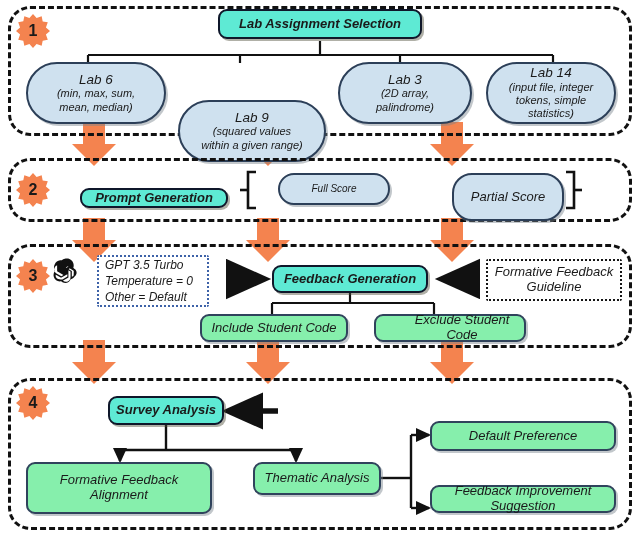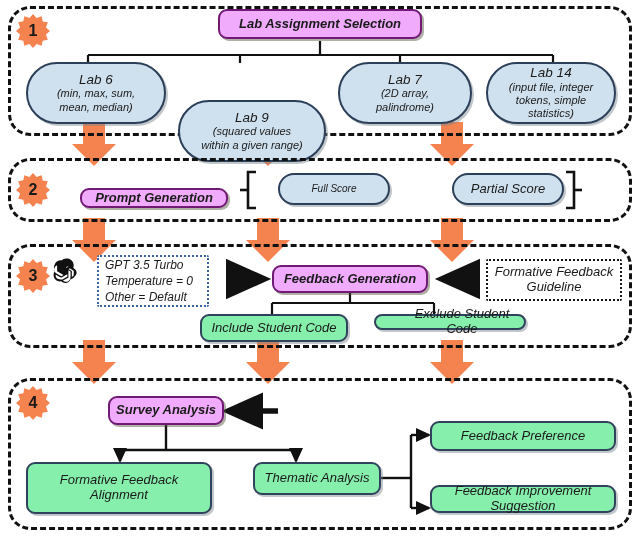--- a/index.html
+++ b/index.html
@@ -42,22 +42,22 @@
   .node{
     position:absolute;
     box-sizing:border-box;
     display:flex;align-items:center;justify-content:center;
     text-align:center;
     line-height:1.15;
     background:#fbfbc8;
     font-style:italic;
   }
   .yellow{
-    background:#f0abfc;
-    border:2px solid #701a75;
+    background:#5eead4;
+    border:2px solid #0f172a;
     border-radius:9px;
     font-style:italic;font-weight:bold;
     font-size:13px;
     box-shadow:2px 2px 0 rgba(80,80,60,.45);
   }
   .blue{
     background:#86efac;
     border:2px solid #30435c;
     border-radius:9px;
     font-size:13px;
@@ -201,73 +201,73 @@
 
   <div class="node pill" style="left:178px;top:62px;width:148px;height:62px;margin-top:38px;">
     <div>
       <span class="t1">Lab 9</span>
       <span class="t2">(squared values<br>within a given range)</span>
     </div>
   </div>
 
   <div class="node pill" style="left:338px;top:62px;width:134px;height:62px;">
     <div>
-      <span class="t1">Lab 7</span>
+      <span class="t1">Lab 3</span>
       <span class="t2">(2D array,<br>palindrome)</span>
     </div>
   </div>
 
   <div class="node pill" style="left:486px;top:62px;width:130px;height:62px;">
     <div>
       <span class="t1">Lab 14</span>
       <span class="t2">(input file, integer<br>tokens, simple<br>statistics)</span>
     </div>
   </div>
 
   <div class="panel" style="left:8px;top:158px;width:624px;height:64px;"></div>
   <div class="badge" style="left:16px;top:173px;">2</div>
 
   <div class="node yellow" style="left:80px;top:188px;width:148px;height:20px;">Prompt Generation</div>
 
   <div class="node pill" style="left:278px;top:173px;width:112px;height:32px;border-radius:20px;font-size:10px;">Full Score</div>
 
-  <div class="node pill" style="left:452px;top:173px;width:112px;height:32px;border-radius:20px;font-size:13px;">Partial Score</div>
+  <div class="node pill" style="left:452px;top:173px;width:112px;height:48px;border-radius:20px;font-size:13px;">Partial Score</div>
 
   <div class="panel" style="left:8px;top:244px;width:624px;height:104px;"></div>
   <div class="badge" style="left:16px;top:259px;">3</div>
 
   <div class="node dotbox" style="left:97px;top:255px;width:112px;height:52px;">
     <div>
       <span>GPT 3.5 Turbo</span><br>
       <span>Temperature = 0</span><br>
       <span>Other = Default</span>
     </div>
   </div>
 
   <div class="node yellow" style="left:272px;top:265px;width:156px;height:28px;">Feedback Generation</div>
 
   <div class="node dotbox-dark" style="left:486px;top:259px;width:136px;height:42px;">
     <div>Formative Feedback<br>Guideline</div>
   </div>
 
   <div class="node blue" style="left:200px;top:314px;width:148px;height:28px;">Include Student Code</div>
 
-  <div class="node blue" style="left:374px;top:314px;width:152px;height:16px;padding-left:24px;">Exclude Student Code</div>
+  <div class="node blue" style="left:374px;top:314px;width:152px;height:28px;padding-left:24px;">Exclude Student Code</div>
 
   <div class="panel" style="left:8px;top:378px;width:624px;height:152px;"></div>
   <div class="badge" style="left:16px;top:386px;">4</div>
 
   <div class="node yellow" style="left:108px;top:396px;width:116px;height:29px;">Survey Analysis</div>
 
 
   <div class="node blue" style="left:26px;top:462px;width:186px;height:52px;">
     <div>Formative Feedback<br>Alignment</div>
   </div>
 
   <div class="node blue" style="left:253px;top:462px;width:128px;height:33px;">Thematic Analysis</div>
 
-  <div class="node blue" style="left:430px;top:421px;width:186px;height:30px;">Feedback Preference</div>
+  <div class="node blue" style="left:430px;top:421px;width:186px;height:30px;">Default Preference</div>
 
   <div class="node blue" style="left:430px;top:485px;width:186px;height:28px;">
     <div>Feedback Improvement<br>Suggestion</div>
   </div>
 
 </div>
 
 </body></html>

